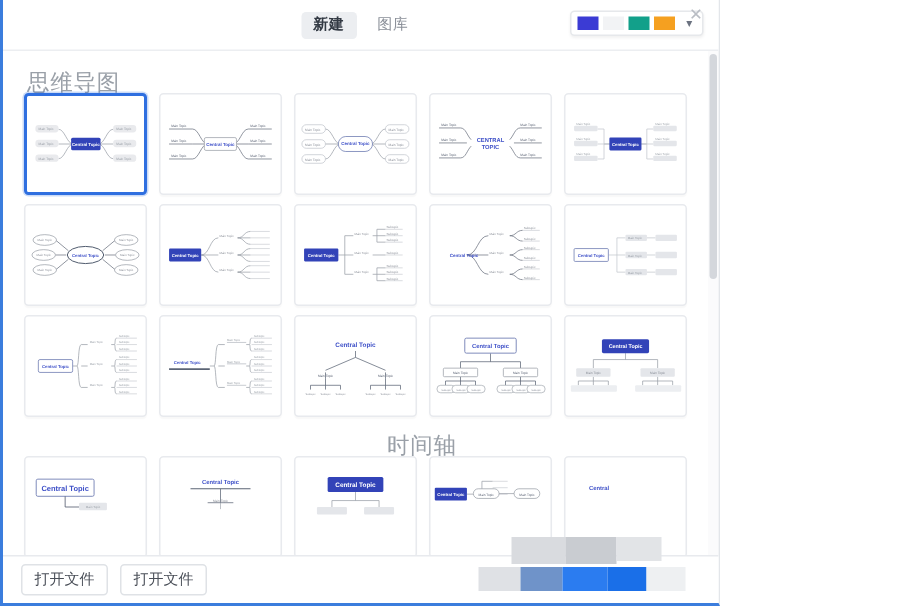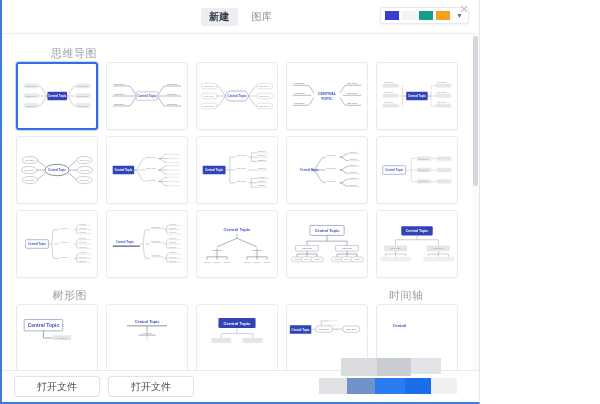--- a/index.html
+++ b/index.html
@@ -59,22 +59,22 @@
   }
   .scrollbar {
     flex: 0 0 7px; background: #fbfbfc; position: relative;
   }
   .scrollthumb {
     position: absolute; top: 2px; left: 1px; width: 5px; height: 150px;
     background: #d4d7dc; border-radius: 3px;
   }
 
   .sec-title {
-    font-size: 11px; color: #9aa0a8; margin: 4px 0 4px 2px;
-    letter-spacing: .5px; height: 12px; text-align: center;
+    font-size: 15px; color: #9aa0a8; margin: 4px 0 4px 2px;
+    letter-spacing: .5px; height: 12px;
   }
   .row { display: flex; gap: 8px; }
   .rowhdr { display: flex; gap: 8px; }
   .hdrcell { width: 112px; }
 
   .card {
     width: 112px; height: 68px; background: #ffffff;
     border: 1px solid #e8eaee; border-radius: 3px;
     position: relative; overflow: hidden;
     box-shadow: 0 1px 1px rgba(0,0,0,.03);
@@ -91,21 +91,21 @@
   
   .footer {
     height: 32px; flex: 0 0 32px; background: #ffffff;
     border-top: 1px solid #e8eaee;
     display: flex; align-items: center; padding: 0 12px;
     position: relative;
   }
   .fbtn {
     font-size: 10px; color: #4a4f58; background: #ffffff;
     border: 1px solid #dfe2e6; border-radius: 3px;
-    padding: 4px 22px; margin-right: 8px; line-height: 1.1;
+    padding: 4px 8px; margin-right: 8px; line-height: 1.1;
     cursor: default;
   }
   .blurblock {
     position: absolute; right: 0; bottom: 0;
     width: 160px; height: 44px; pointer-events: none;
   }
   .bb { position: absolute; }
 </style>
 </head>
 <body>
@@ -680,21 +680,20 @@
                 <rect x="79" y="52" width="15" height="6" rx="1"></rect>
               <rect x="93" y="52" width="15" height="6" rx="1"></rect>
             </g>
           </svg>
         </div>
       </div>
 
       <div class="sect-gap"></div>
 
       <div class="rowhdr">
-        <div class="hdrcell sec-title">树形图</div>
         <div class="hdrcell"></div>
         <div class="hdrcell"></div>
         <div class="hdrcell sec-title">时间轴</div>
       </div>
 
       <div class="row">
 
         <div class="card">
           <svg viewBox="0 0 112 68">
             <rect x="10" y="8" width="54" height="16" rx="1.5" fill="#ffffff" stroke="#7a86b8" stroke-width=".9"></rect>

